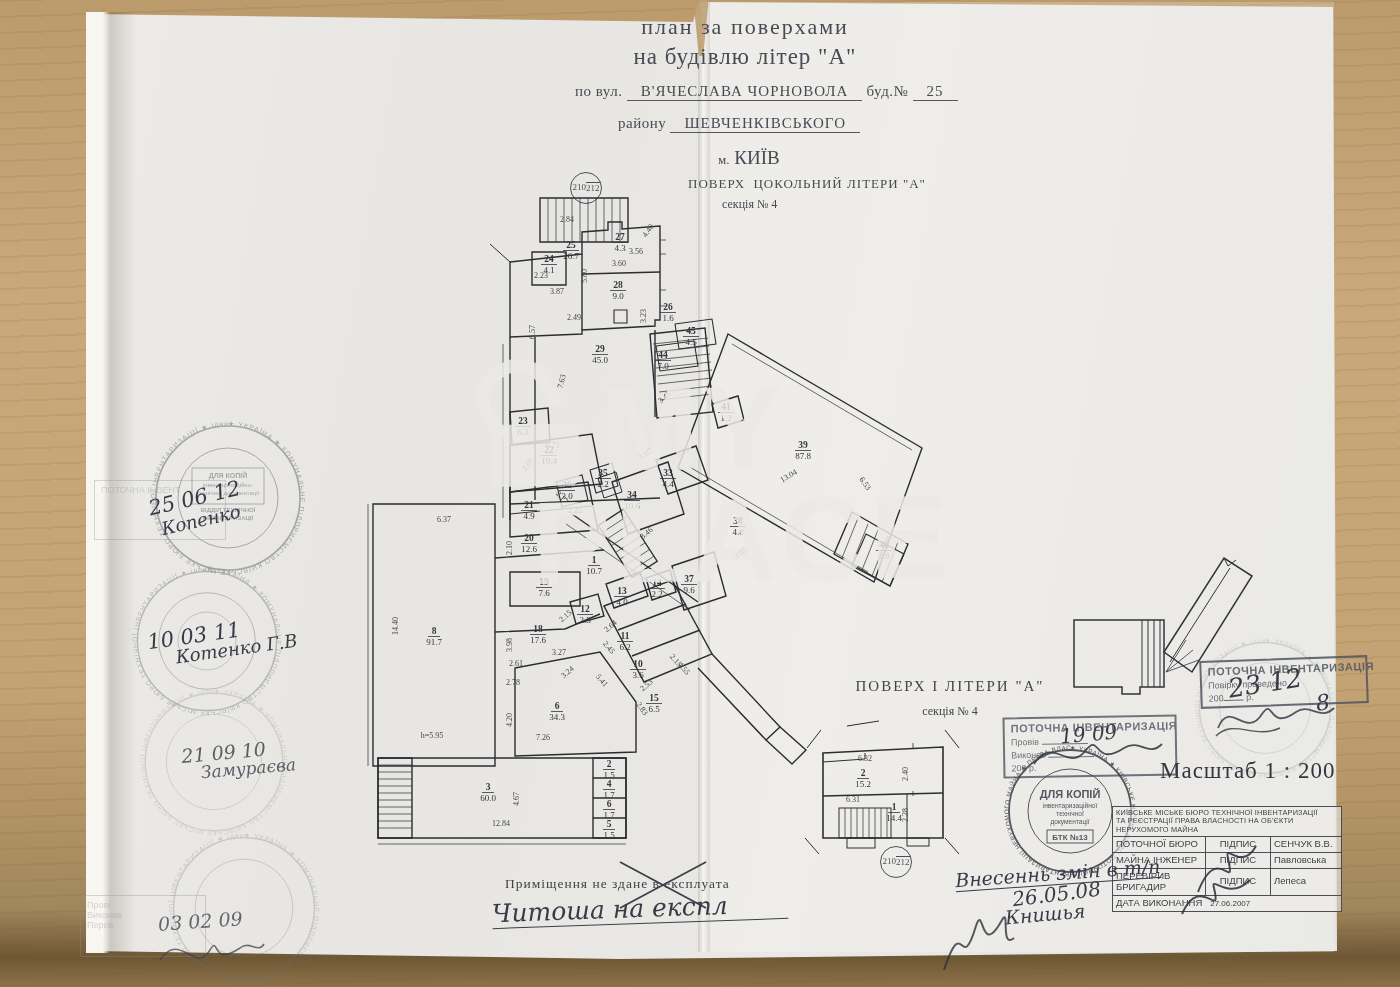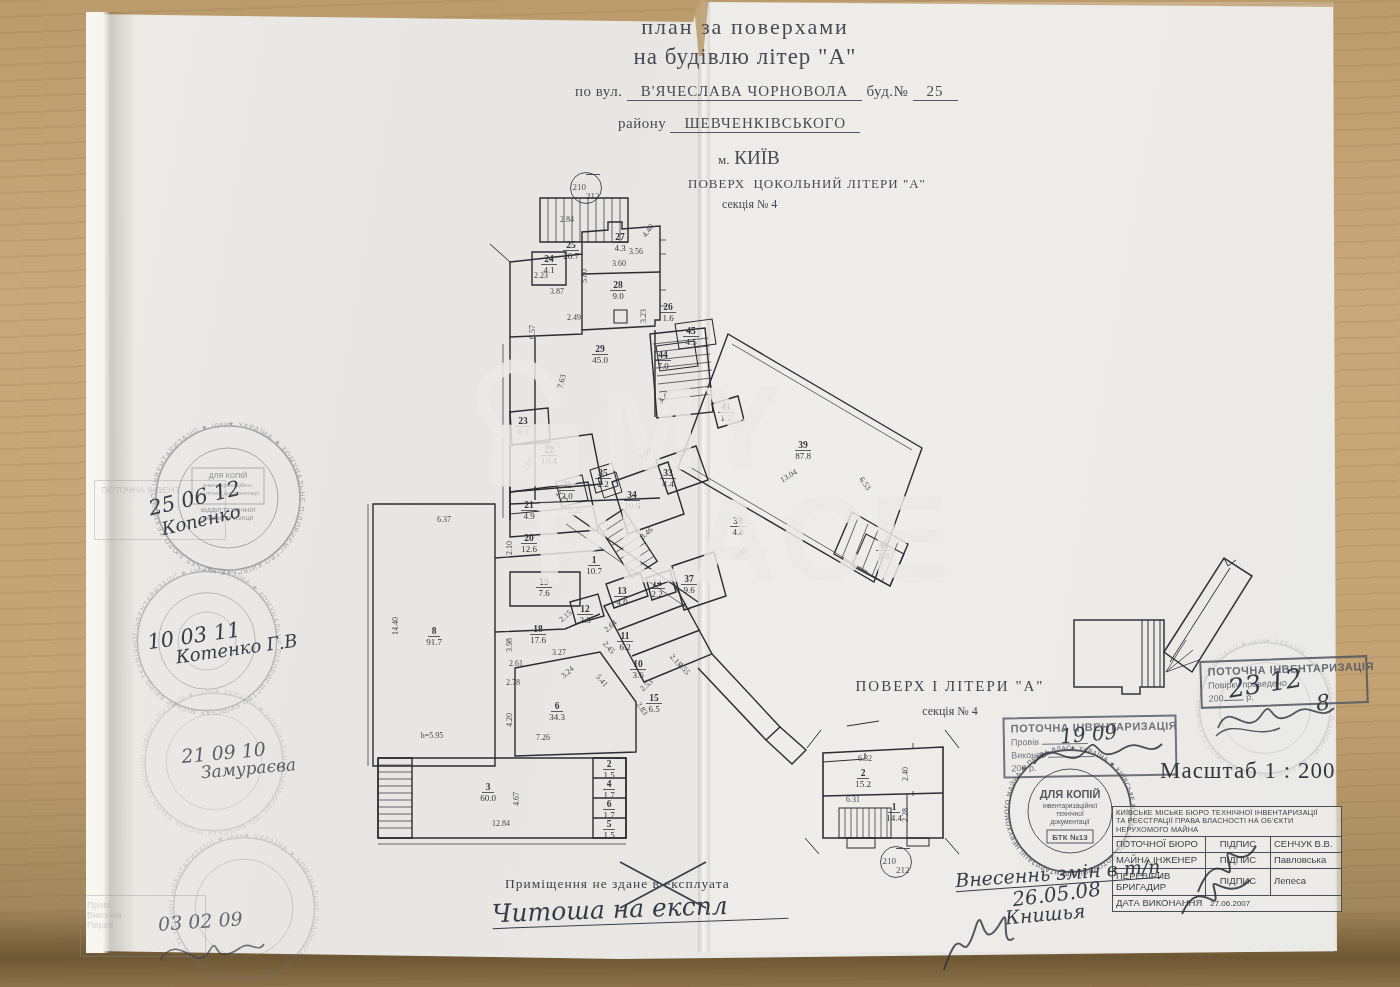--- a/index.html
+++ b/index.html
@@ -35,21 +35,21 @@
   .fl-street{left:575px;top:83px;}
   .fl-district{left:618px;top:115px;}
   .uval{border-bottom:1.4px solid #555863;padding:0 14px 1px 14px;letter-spacing:1px;margin-top:24px;}
   .city{left:705px;top:147px;font-size:19px;margin-left:13px;}
   .city .small{font-size:13px;}
   .floorline{left:688px;top:176px;font-size:13px;letter-spacing:1px;}
   .sectionline{left:722px;top:197px;font-size:12px;}
   
   .badge{position:absolute;width:30px;height:30px;border:1.2px solid #4c4f58;border-radius:50%;
     color:#4c4f58;font-size:9px;line-height:1.1;display:flex;flex-direction:row;align-items:center;justify-content:center;background:transparent;}
-  .badge .bl{border-top:.8px solid #4c4f58;padding-top:17px;}
+  .badge .bl{border-top:.8px solid #4c4f58;padding-top:1px;}
   
   #planSvg{position:absolute;left:360px;top:182px;width:585px;height:765px;}
   #planSvg path,#planSvg rect,#planSvg line,#planSvg circle{vector-effect:non-scaling-stroke;}
   .rn{font:700 9.5px "Liberation Serif",serif;text-anchor:middle;fill:#34353d;}
   .ra{font:400 9px "Liberation Serif",serif;text-anchor:middle;fill:#34353d;}
   .rl{stroke:#34353d;stroke-width:.8;}
   .rd{font:400 8px "Liberation Serif",serif;text-anchor:middle;fill:#46474e;}
   
   .wm{position:absolute;left:492px;top:372px;width:450px;height:270px;transform:rotate(-1deg);
     color:rgba(234,233,229,.85);pointer-events:none;}

